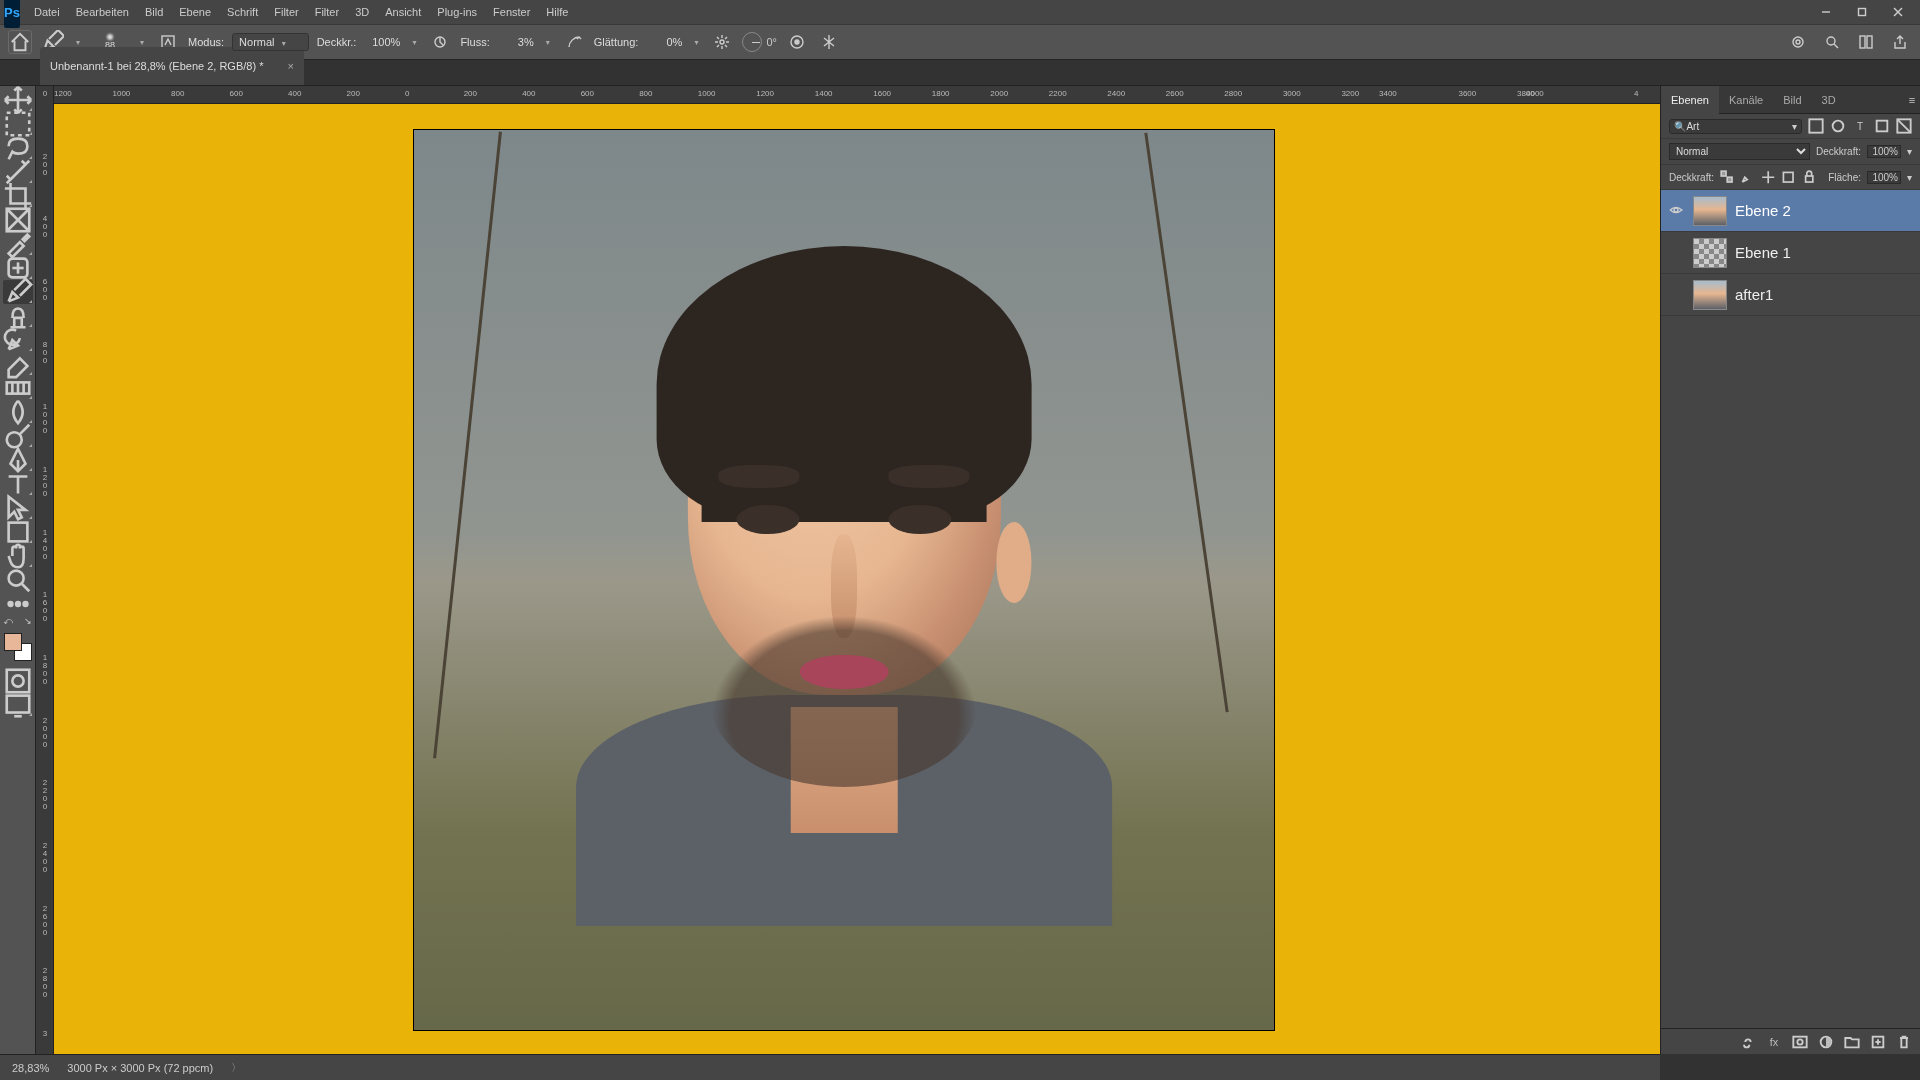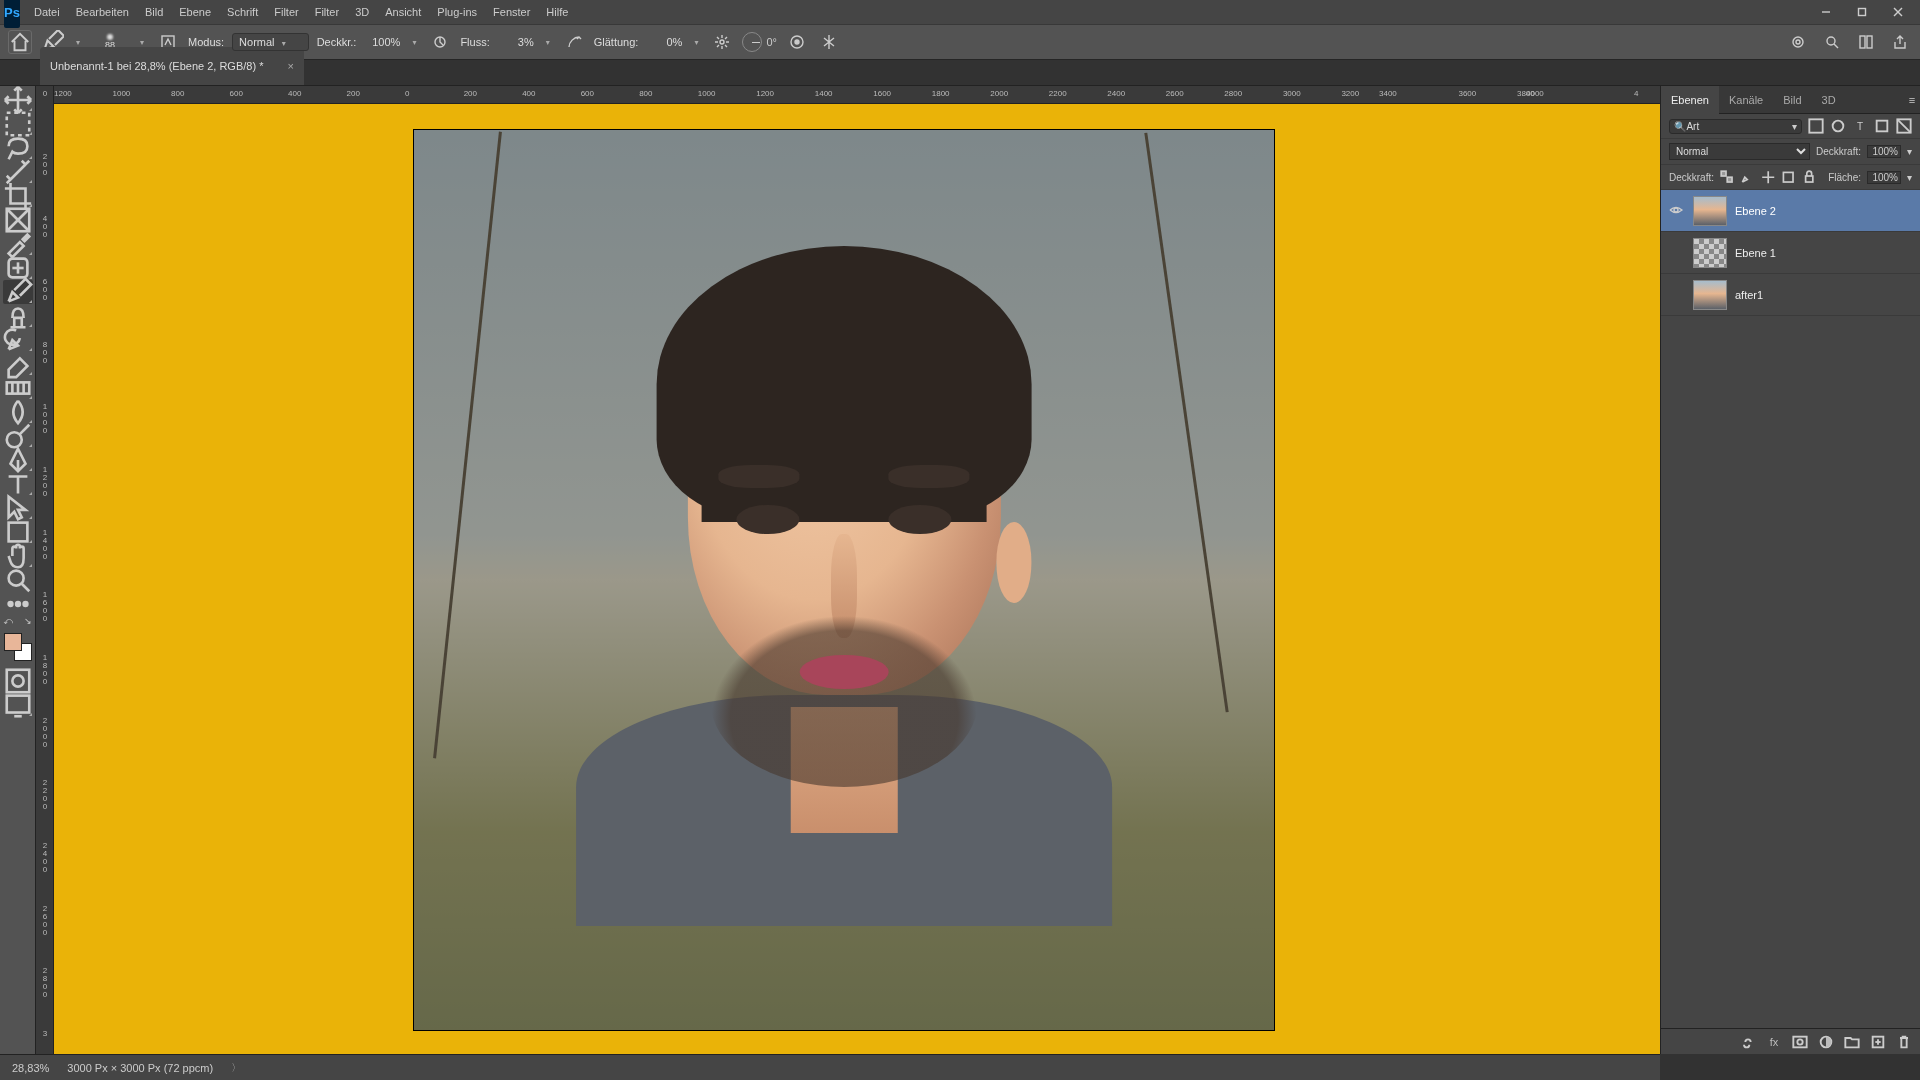--- a/index.html
+++ b/index.html
@@ -100,21 +100,21 @@
 .panel-row .lab { color:#ccc;}
 .panel-row .val { background:#3a3a3a; border:1px solid #2a2a2a; padding:0 2px; min-width:34px; text-align:right;}
 .lockrow .ic { width:16px; height:16px; display:flex; align-items:center; justify-content:center; color:#bbb;}
 .layers { flex:1; overflow:auto;}
 .layer { display:flex; align-items:center; height:42px; border-bottom:1px solid #3a3a3a; padding:0 6px; gap:8px;}
 .layer.selected { background:#5a7aa8;}
 .layer .vis { width:18px; text-align:center; color:#ddd;}
 .layer .thumb { width:34px; height:30px; border:1px solid #888; background:#222; background-size:cover; background-position:center;}
 .layer .thumb.trans { background:
   conic-gradient(#888 25%, #ccc 0 50%, #888 0 75%, #ccc 0) 0 0/10px 10px;}
-.layer .name { font-size:11px; color:#eee;}
+.layer .name { font-size:15px; color:#eee;}
 .layer.selected .name { color:#fff;}
 .panel-footer { height:26px; border-top:1px solid #222; background:#454545; display:flex; align-items:center; justify-content:flex-end; gap:10px; padding:0 8px;}
 .panel-footer .ic { width:16px; height:16px; display:flex; align-items:center; justify-content:center; color:#bbb;}
 
 
 .statusbar { position:absolute; left:0; right:260px; bottom:0; height:26px; background:#454545; border-top:1px solid #222; display:flex; align-items:center; padding:0 12px; gap:18px; font-size:11px; color:#ccc;}
 .statusbar .chev { font-size:10px; color:#aaa;}
 
 svg { stroke:#ccc; fill:none; stroke-width:1.4; }
 </style>

